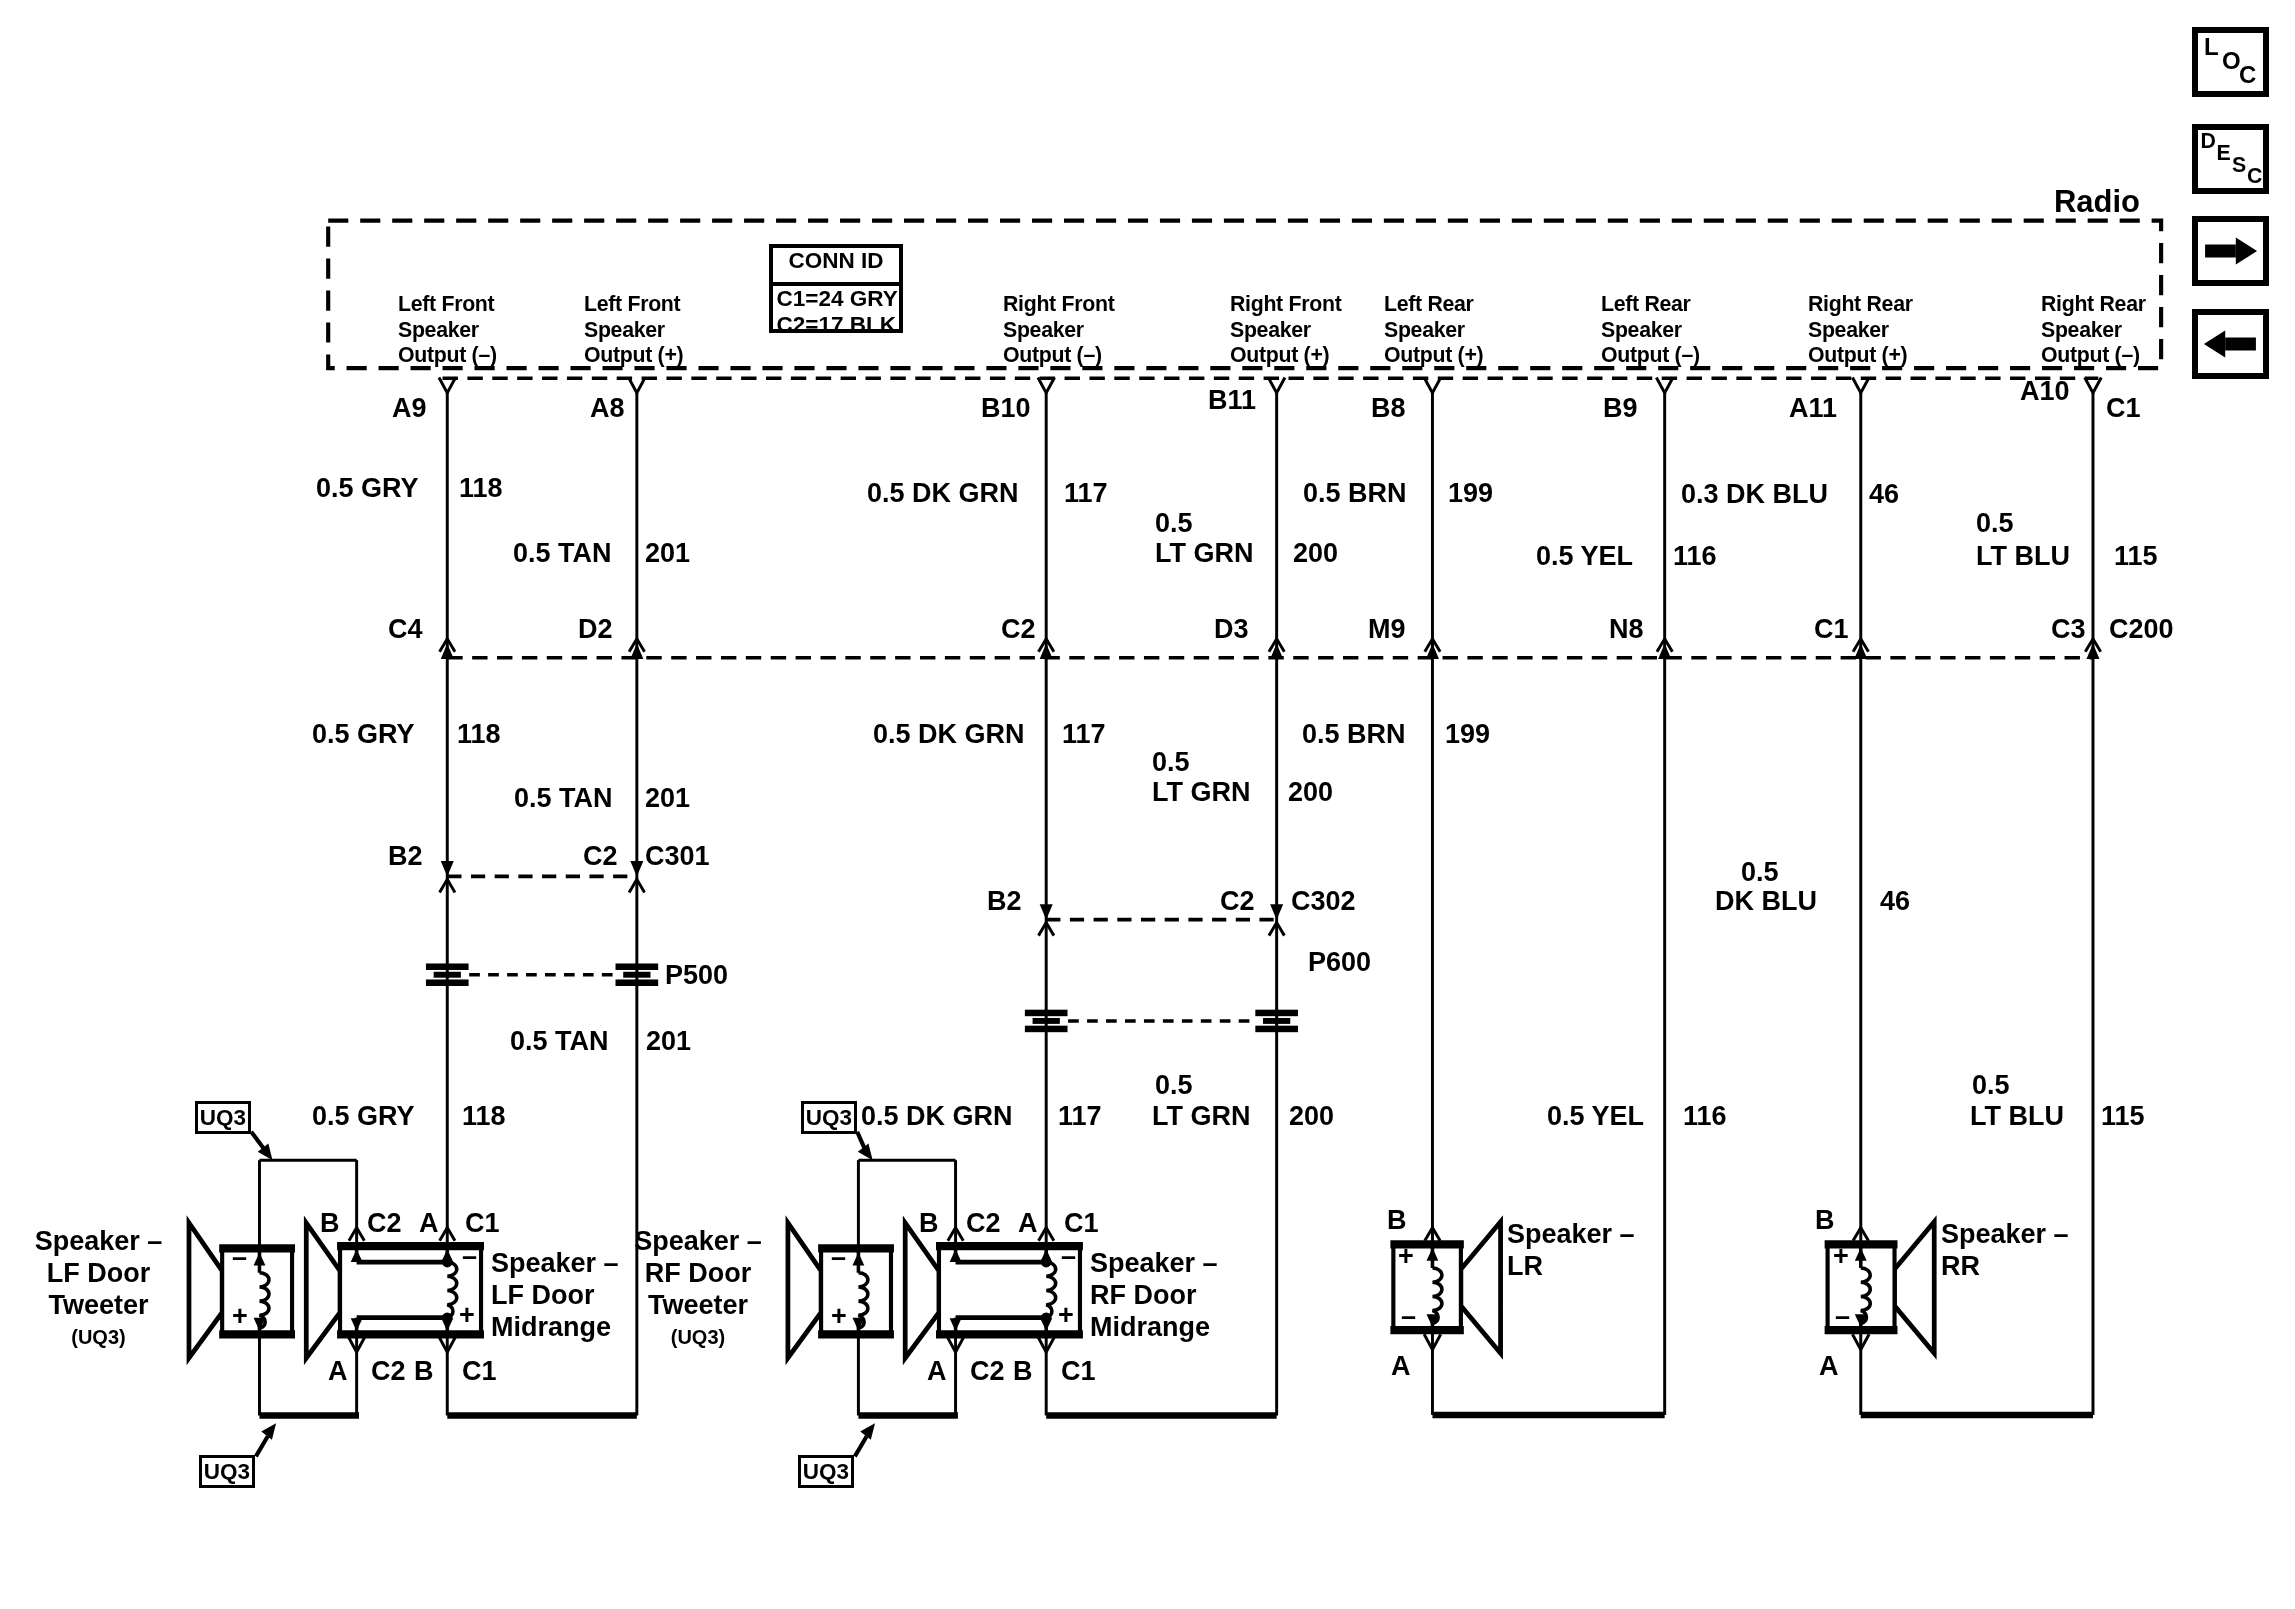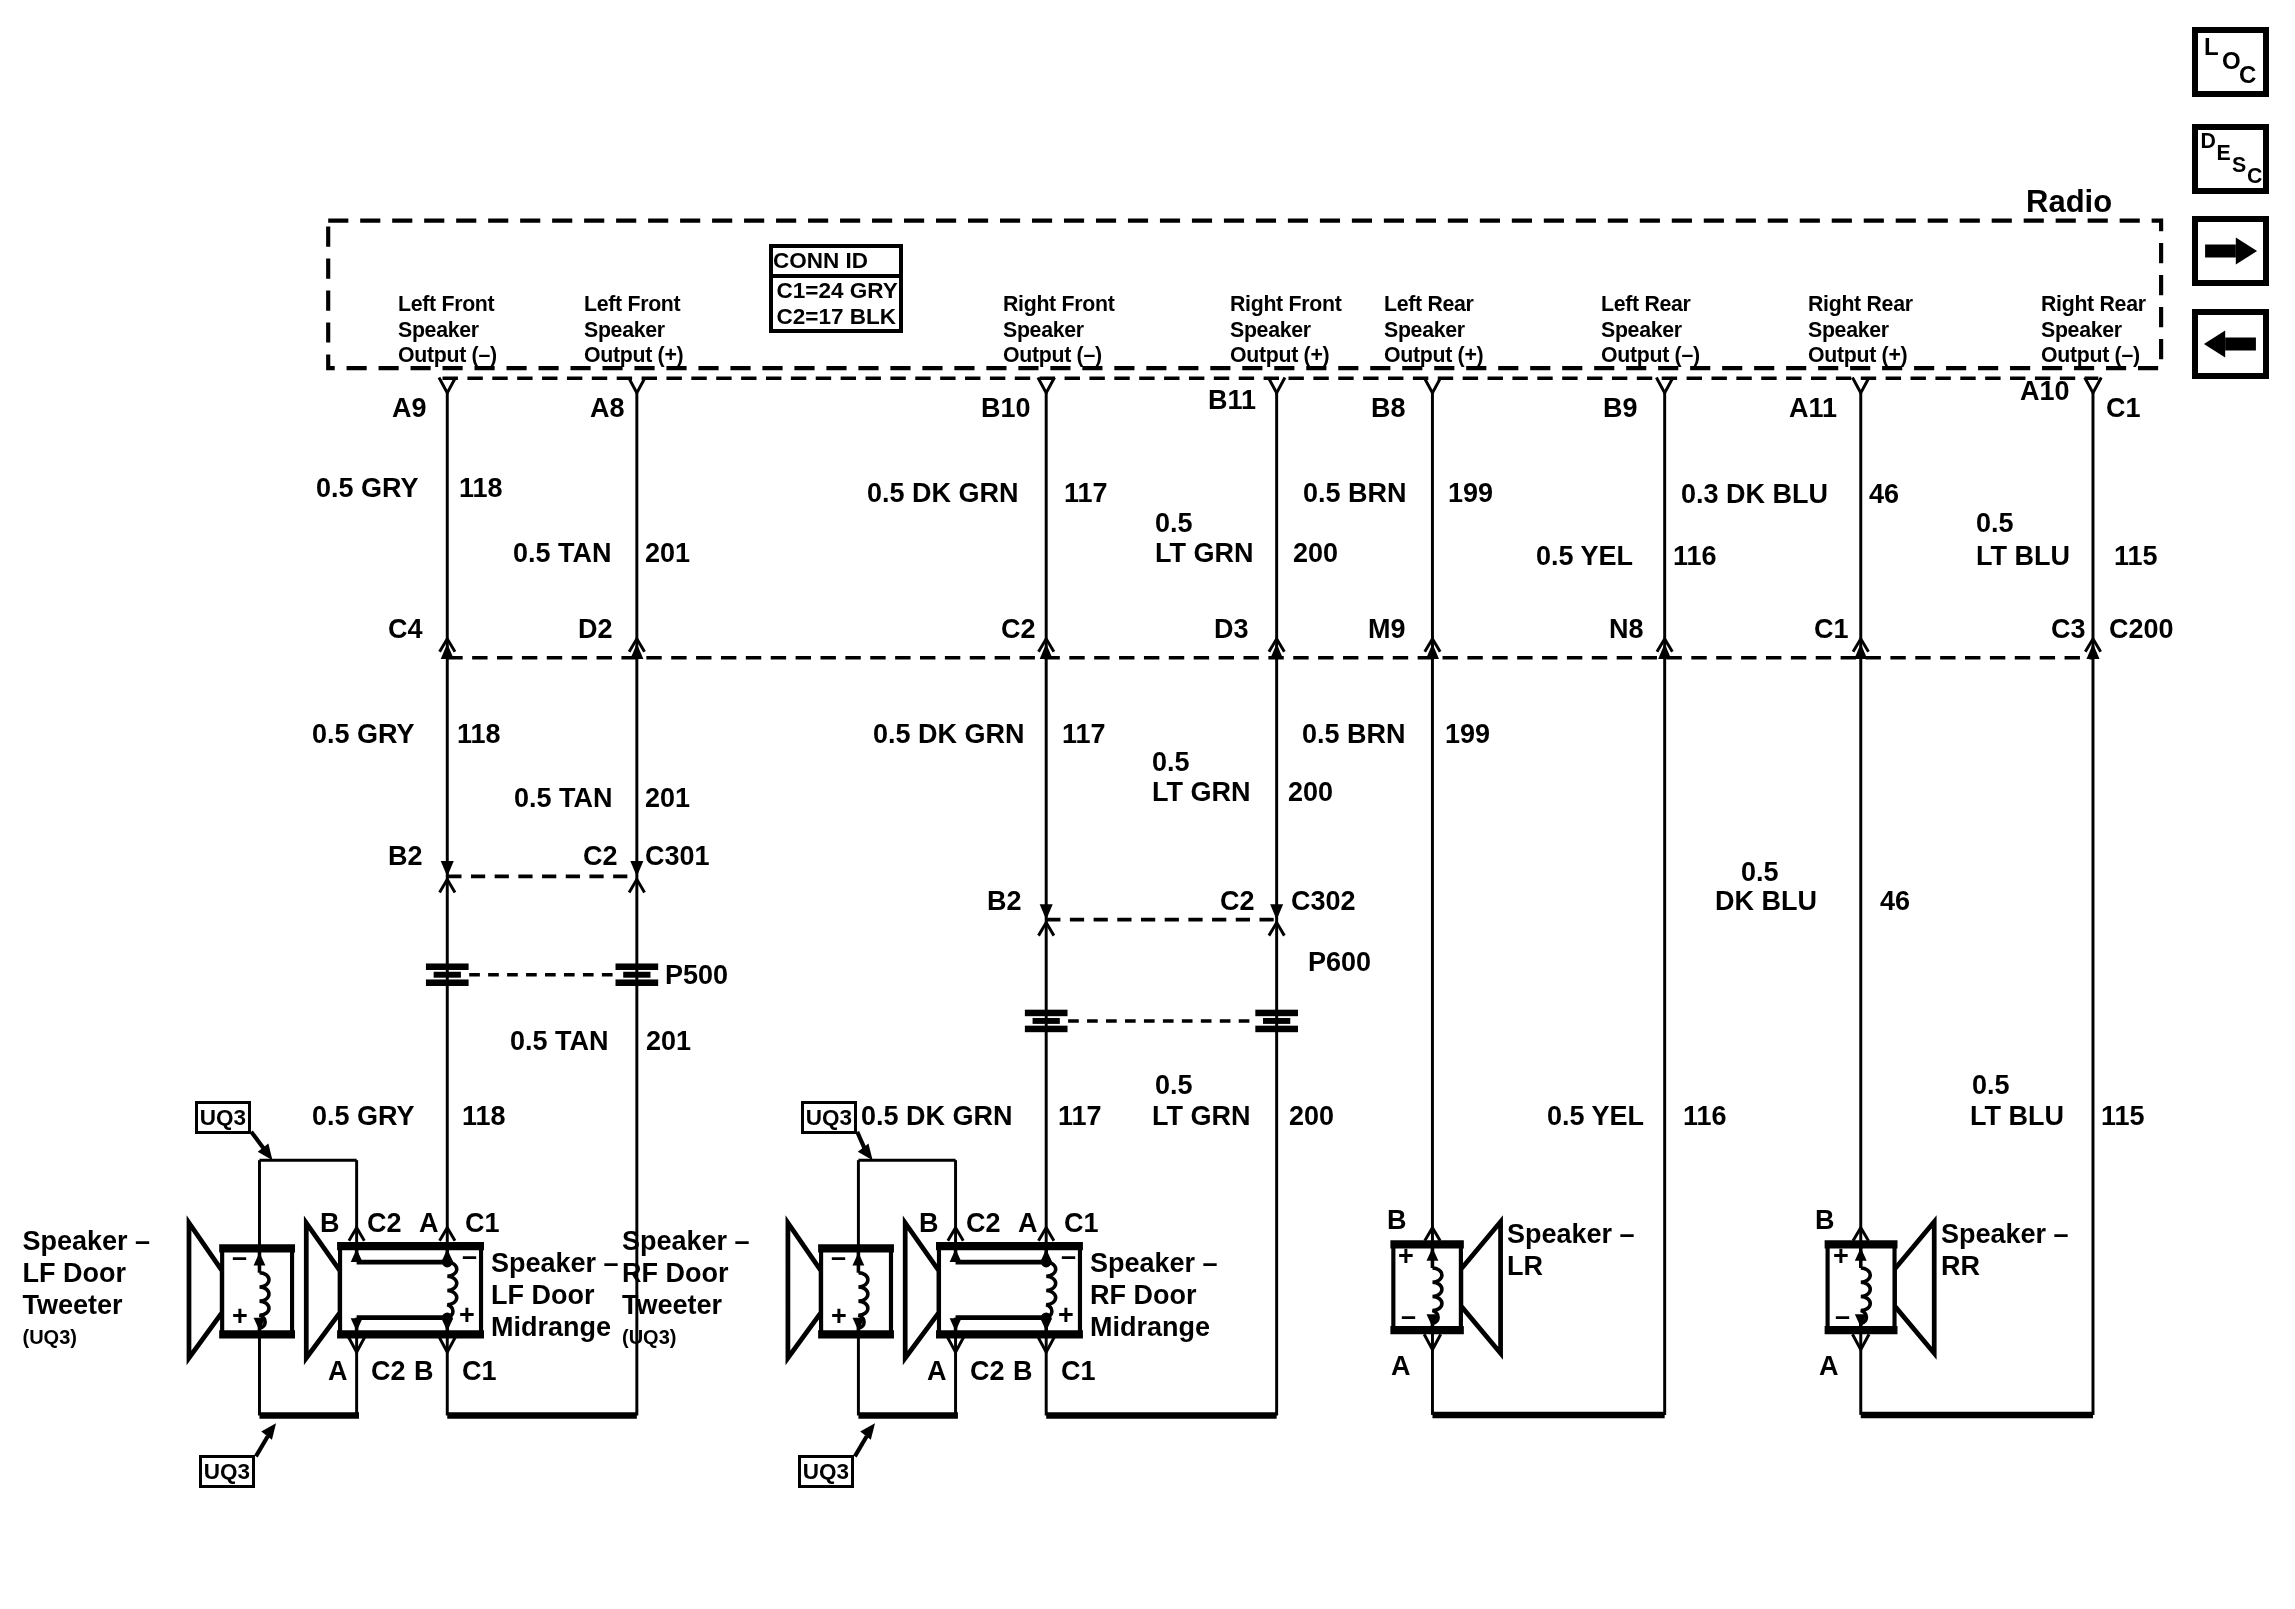--- a/index.html
+++ b/index.html
@@ -3,26 +3,26 @@
 <meta charset="utf-8">
 <style>
   html,body{margin:0;padding:0;background:#fff}
   #stage{position:relative;width:2295px;height:1610px;background:#fff;color:#000;overflow:hidden}
   .abs{position:absolute;white-space:nowrap}
   .lbl{font:700 27px "Liberation Sans",sans-serif}
   .big{font:700 31px "Liberation Sans",sans-serif}
   .out{font:700 21.3px/25.5px "Liberation Sans",sans-serif;letter-spacing:-0.3px}
   .spk{font:700 27px/32px "Liberation Sans",sans-serif}
   .spk .sub{font-size:20px}
-  .ralign{text-align:left}
+  .ralign{text-align:center}
   .uq3box{box-sizing:border-box;border:3.6px solid #000;width:56px;height:33px;
           display:flex;align-items:center;justify-content:center;
           font:700 22.5px "Liberation Sans",sans-serif}
   .connid{box-sizing:border-box;border:4.7px solid #000;width:134px;height:89px;background:#fff}
-  .connid .hd{box-sizing:border-box;border-bottom:4.7px solid #000;height:30px;text-align:left;
+  .connid .hd{box-sizing:border-box;border-bottom:4.7px solid #000;height:38px;text-align:center;
               font:700 22.5px/25px "Liberation Sans",sans-serif}
   .connid .ln{font:700 22.5px/26px "Liberation Sans",sans-serif;padding-left:3.6px}
   .cbtn{box-sizing:border-box;position:absolute;left:2192px;width:77px;height:70px;border:6px solid #000;background:#fff}
   .cbtn span{position:absolute;font:700 24px "Liberation Sans",sans-serif}
   svg{position:absolute;left:0;top:0}
 </style>
 </head>
 <body>
 
 <div id="stage">

